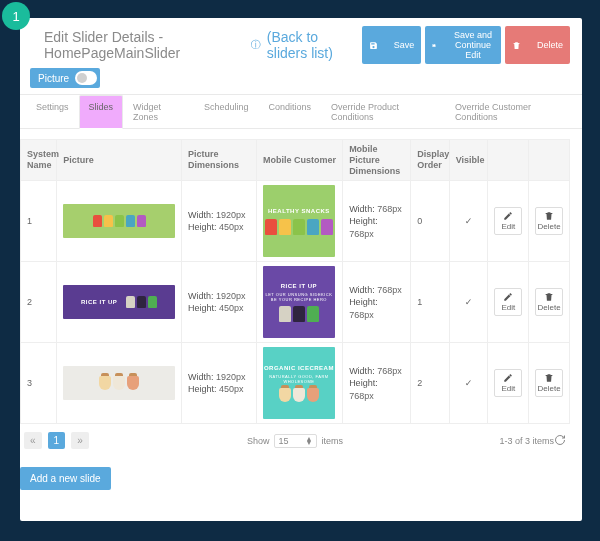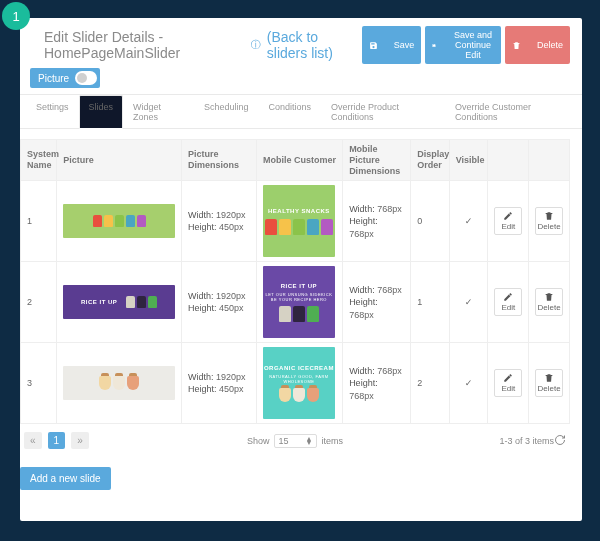--- a/index.html
+++ b/index.html
@@ -105,21 +105,21 @@
     font-size: 9px;
     color: #999;
     cursor: pointer;
     border: 1px solid transparent;
     margin-bottom: -1px;
   }
   .tab.active {
     color: #666;
     border: 1px solid #e9e9e9;
     border-bottom: 1px solid #fff;
-    background: #0f172a;
+    background: #f0abfc;
     border-radius: 2px 2px 0 0;
   }
   .content { padding: 10px 12px 10px 0; flex: 1; overflow: auto; }
   table.grid {
     width: 100%;
     border-collapse: collapse;
     table-layout: fixed;
   }
   table.grid th, table.grid td {
     border: 1px solid #eee;

